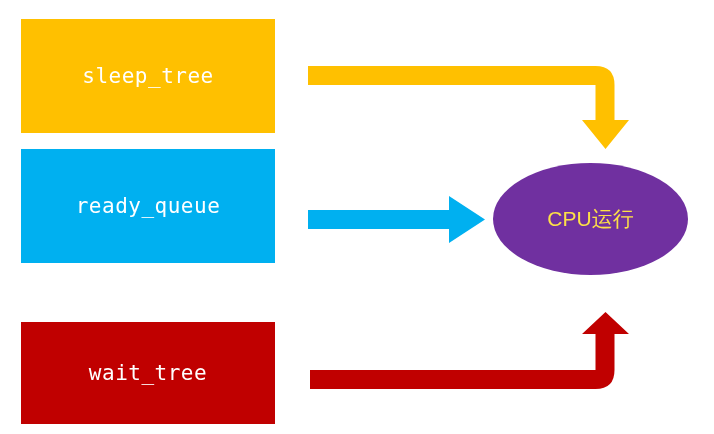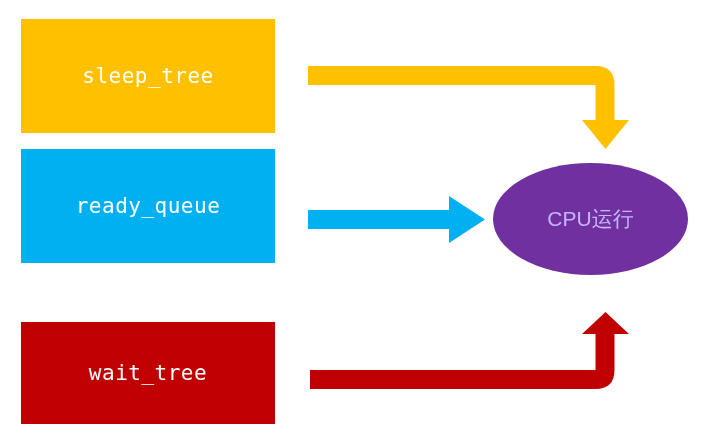--- a/index.html
+++ b/index.html
@@ -54,21 +54,21 @@
     position: absolute;
     left: 493px;
     top: 163px;
     width: 195px;
     height: 112px;
     background: #7030a0;
     border-radius: 50%;
     display: flex;
     align-items: center;
     justify-content: center;
-    color: #c4b5fd;
+    color: #fde047;
     font-family: "Liberation Sans", "DejaVu Sans", sans-serif;
     font-size: 21px;
     white-space: nowrap;
     user-select: none;
   }
   .arrow-layer {
     position: absolute;
     left: 0;
     top: 0;
     width: 714px;

